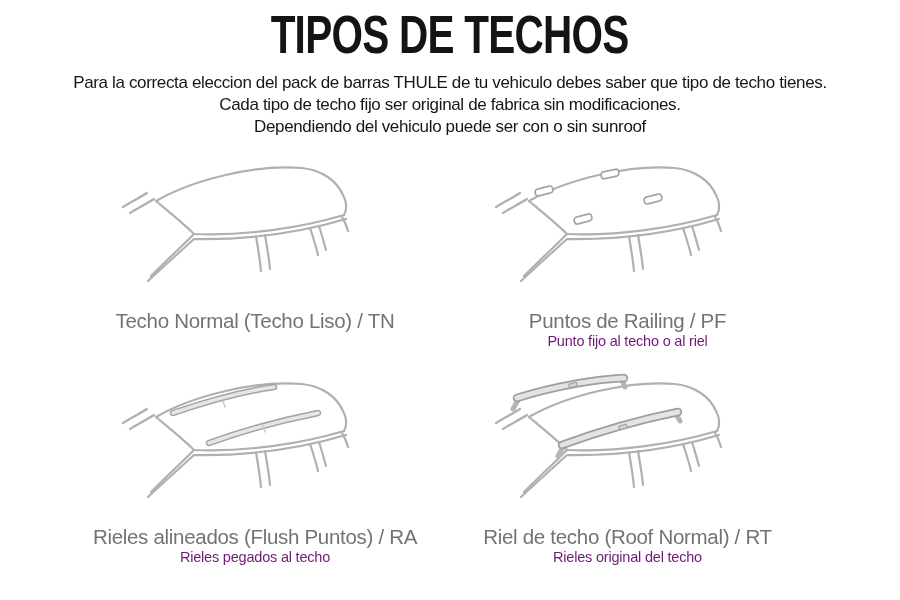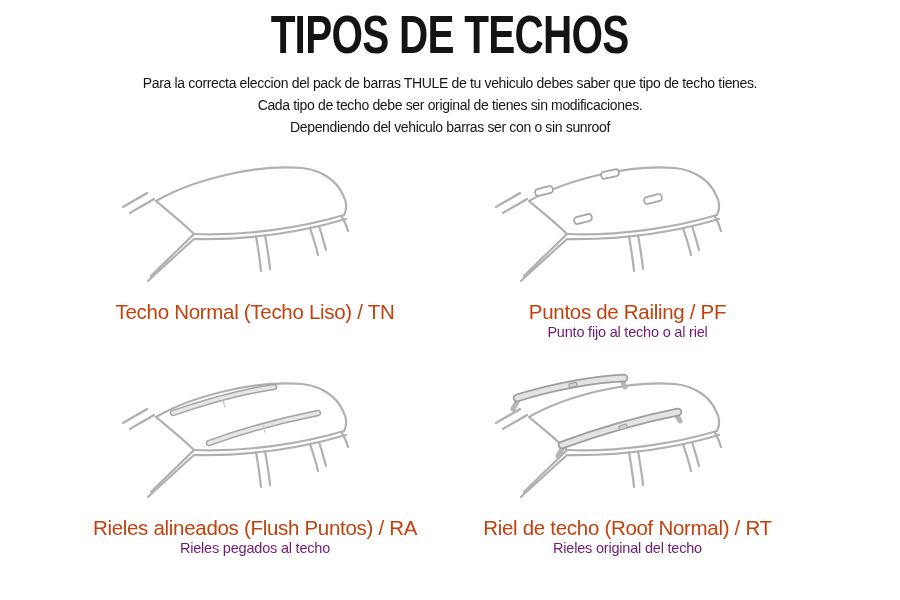--- a/index.html
+++ b/index.html
@@ -8,29 +8,29 @@
     font-family:"Liberation Sans",sans-serif;color:#161616;
   }
   .title-wrap{position:absolute;top:6px;left:0;width:900px;text-align:center;}
   .title-inner{
     display:inline-block;font-weight:700;font-size:54px;line-height:56px;
     letter-spacing:-1px;transform:scaleX(0.75);transform-origin:50% 50%;
     white-space:nowrap;color:#141414;
   }
   .intro{
     position:absolute;top:72px;left:0;width:900px;text-align:center;
-    font-size:14px;line-height:22px;letter-spacing:-0.35px;color:#161616;
+    font-size:17px;line-height:22px;letter-spacing:-0.35px;color:#161616;
   }
   .cell{position:absolute;text-align:center;}
   .cell-tn{left:45px;top:150px;width:420px;}
   .cell-pf{left:420px;top:150px;width:415px;}
   .cell-ra{left:45px;top:366px;width:420px;}
   .cell-rt{left:420px;top:366px;width:415px;}
   svg.roof{display:block;margin:0 auto;}
-  .caption{font-size:20.5px;line-height:22px;letter-spacing:-0.3px;color:#c2410c;margin-top:3px;white-space:nowrap;}
+  .caption{font-size:20.5px;line-height:22px;letter-spacing:-0.3px;color:#737373;margin-top:12px;white-space:nowrap;}
   .subcaption{font-size:14.5px;line-height:17px;letter-spacing:-0.2px;color:#701a75;margin-top:1px;white-space:nowrap;min-height:0;}
   .defs-holder{position:absolute;width:0;height:0;overflow:hidden;}
 </style>
 </head>
 <body>
 
 <svg class="defs-holder" aria-hidden="true">
   <defs>
     <g id="roof-base" fill="none" stroke="#b0b0b0" stroke-width="2.2" stroke-linecap="round" stroke-linejoin="round">
 
@@ -57,22 +57,22 @@
     </g>
   </defs>
 </svg>
 
 <div class="title-wrap">
   <span class="title-inner">TIPOS DE TECHOS</span>
 </div>
 
 <div class="intro">
   <div>Para la correcta eleccion del pack de barras THULE de tu vehiculo debes saber que tipo de techo tienes.</div>
-  <div>Cada tipo de techo debe ser original de tienes sin modificaciones.</div>
-  <div>Dependiendo del vehiculo barras ser con o sin sunroof</div>
+  <div>Cada tipo de techo fijo ser original de fabrica sin modificaciones.</div>
+  <div>Dependiendo del vehiculo puede ser con o sin sunroof</div>
 </div>
 
 <div class="cell cell-tn">
   <svg class="roof" width="330" height="148" viewBox="0 0 330 148">
     <use href="#roof-base"></use>
   </svg>
   <div class="caption">Techo Normal (Techo Liso) / TN</div>
   <div class="subcaption"></div>
 </div>
 

